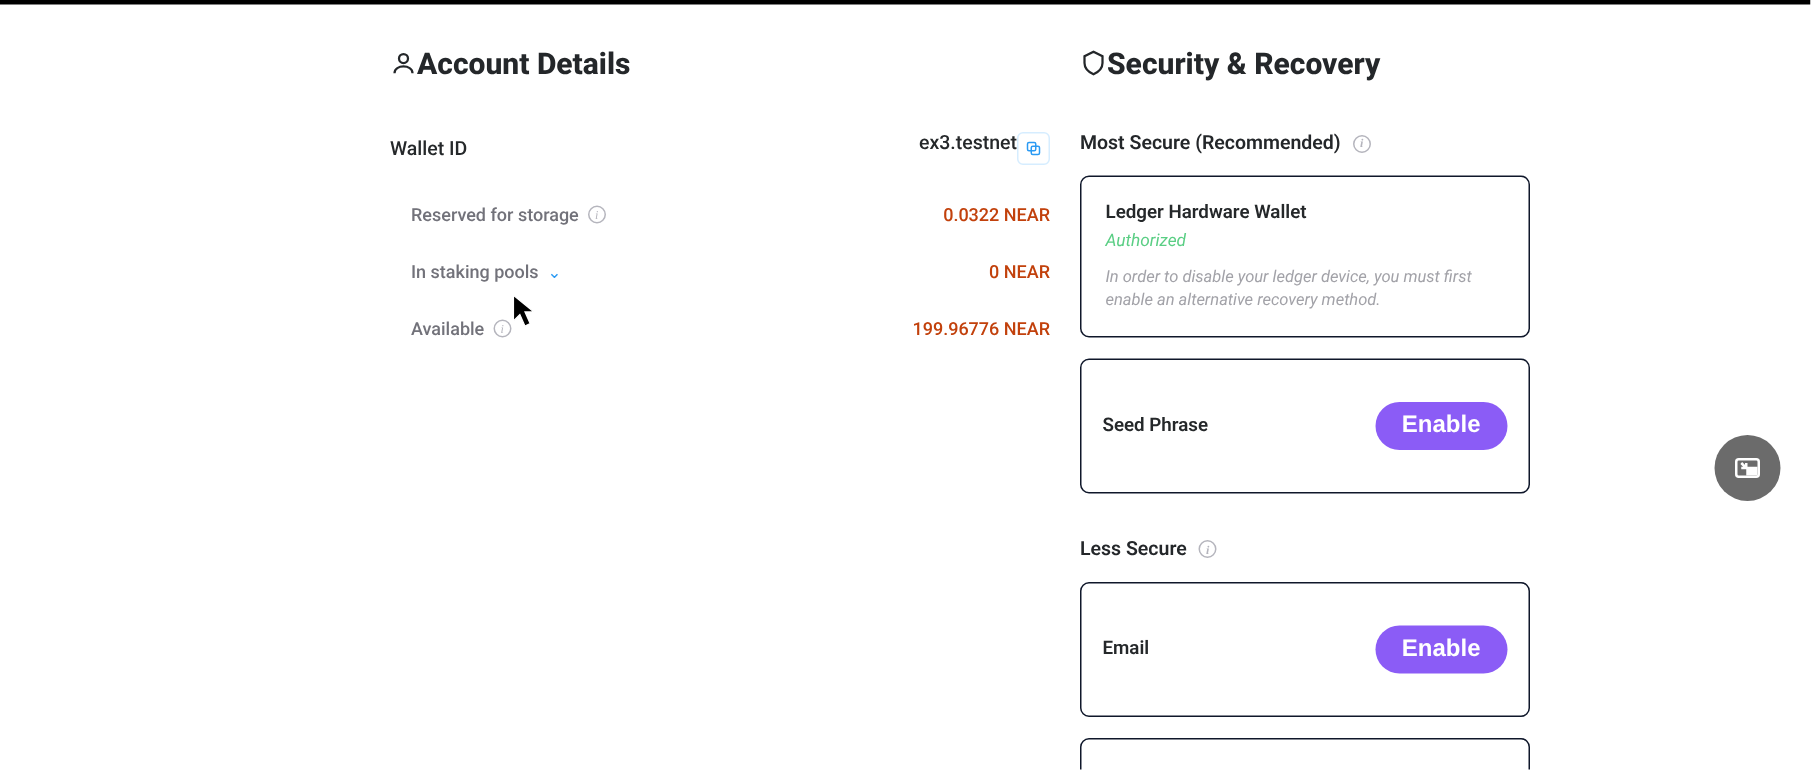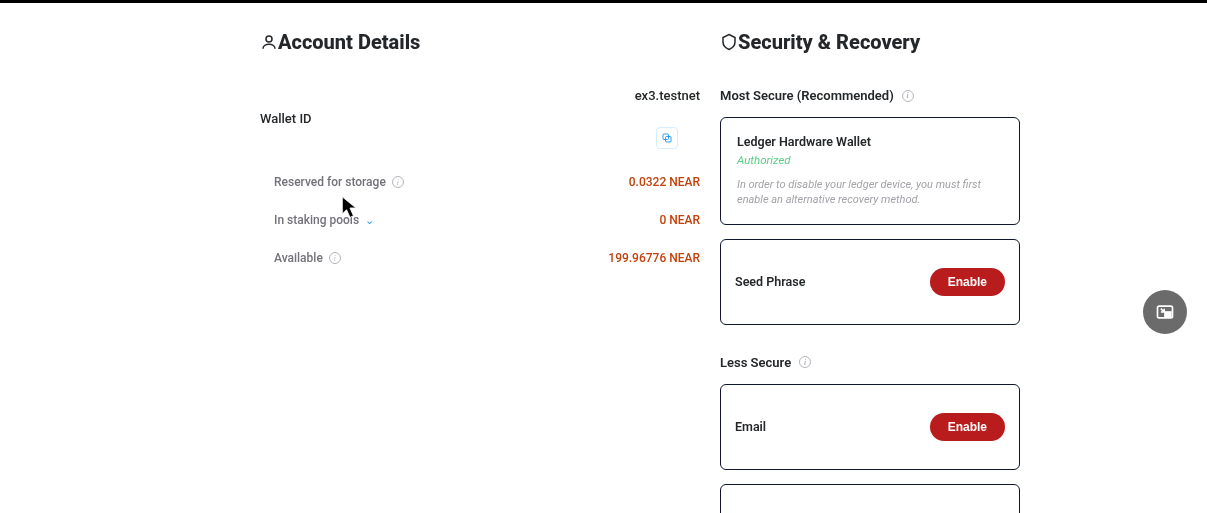--- a/index.html
+++ b/index.html
@@ -41,21 +41,21 @@
     .row {
       display: flex;
       justify-content: space-between;
       align-items: center;
       margin-bottom: 26px;
       font-size: 13px;
     }
     .row.sub { padding-left:14px; color:#72727a; font-size:12px; margin-bottom:24px;}
     .row.sub .value { color:#c2410c; }
     .row .label { display:flex; align-items:center; gap:6px; font-weight:500; }
-    .row .value { display:flex; align-items:center; gap:24px; font-weight:500;flex-direction:column; }
+    .row .value { display:flex; align-items:flex-start; gap:0; font-weight:500; }
     .info-icon { width:12px; height:12px; border:1px solid #b5b5bd; border-radius:50%; display:inline-flex; align-items:center; justify-content:center; font-size:8px; color:#b5b5bd; font-family: Georgia, serif; font-style: italic;}
 
     .copy-icon {
       width:22px; height:22px; border:1px solid #d6edff; border-radius:4px; display:inline-flex; align-items:center; justify-content:center; color:#2b9af3;
     }
     .copy-icon svg { width:12px; height:12px; }
 
     .chevron { color:#2b9af3; font-size:11px; }
 
     
@@ -74,23 +74,23 @@
     .card .authorized { font-size:11.5px; font-style:italic; color:#6ad1e3;  color:#5ace84; margin-bottom:10px; }
     .card .authorized { color:#5ace84; }
     .card .desc { font-size:11px; font-style:italic; color:#a2a2a8; line-height:1.4; }
 
     .card.row-card {
       display:flex; align-items:center; justify-content:space-between;
       padding:28px 14px;
     }
     .card.row-card .card-title { margin:0; }
     .enable-btn {
-      background:#b91c1c;
+      background:#8b5cf6;
       color:#fff; border:none; border-radius:18px;
-      padding:7px 18px; font-size:12px; font-weight:600;
+      padding:7px 18px; font-size:16px; font-weight:600;
       cursor:pointer;
     }
     .subheader.less { margin-top:30px; }
 
     
     .cursor {
       position:absolute;
       left:341px; top:196px;
       width:18px; height:24px;
       pointer-events:none;

